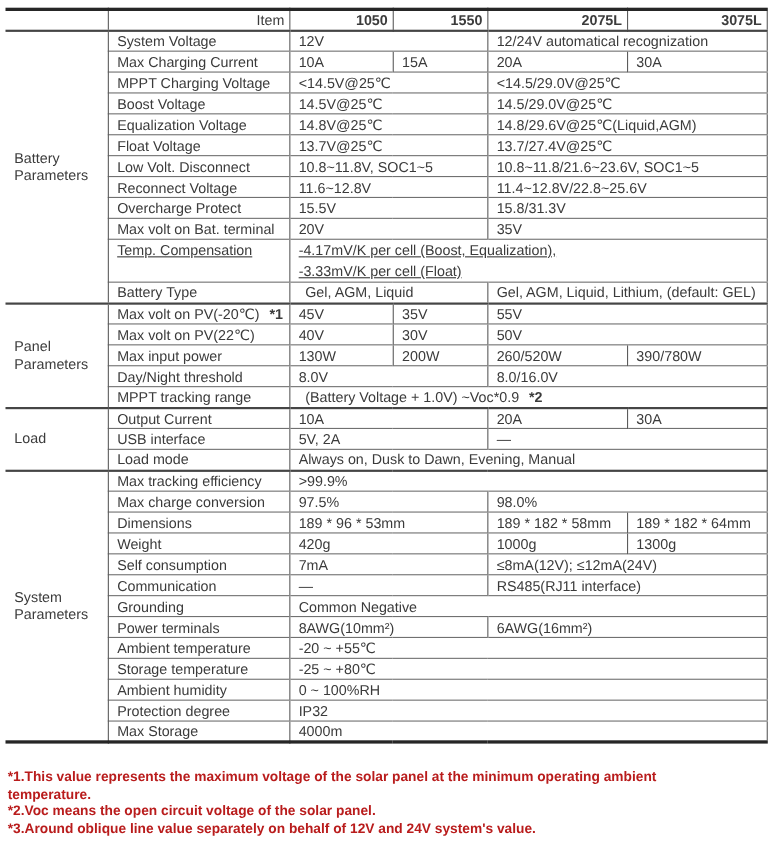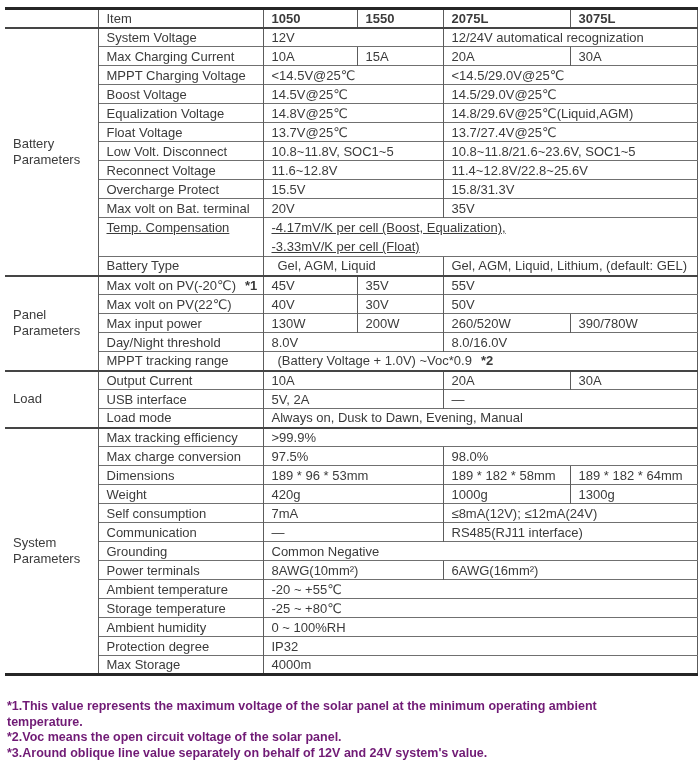--- a/index.html
+++ b/index.html
@@ -32,35 +32,35 @@
   .group-cell {
     border-right: 1px solid #5c5c5c;
     padding-left: 8px;
     vertical-align: middle;
   }
   .group-cell div { line-height: 16px; }
   .item-cell, .value-cell {
     border-left: 1px solid #5c5c5c;
     border-top: 1px solid #707070;
   }
-  thead td { border-top: none; }
+  thead td { border-top: none; text-align: right; }
   thead .model-head { font-weight: bold; }
   tr.section-start > td { border-top: 2px solid #454545; }
   tr.tall > td { height: 38px; vertical-align: top; text-decoration: underline; }
   tr.tall td div, tr.tall td { line-height: 19px; }
   td.indent { padding-left: 14px; }
   .note { font-weight: bold; margin-left: 9px; }
 
   .footnotes {
     margin: 23px 0 0 2px;
     max-width: 662px;
     font-weight: bold;
     font-size: 12.5px;
     line-height: 15.5px;
-    color: #701a75;
+    color: #b91c1c;
   }
 </style>
 </head>
 <body>
 
 <div class="page">
   <table class="spec">
     <colgroup>
       <col style="width:93px">
       <col style="width:165px">

